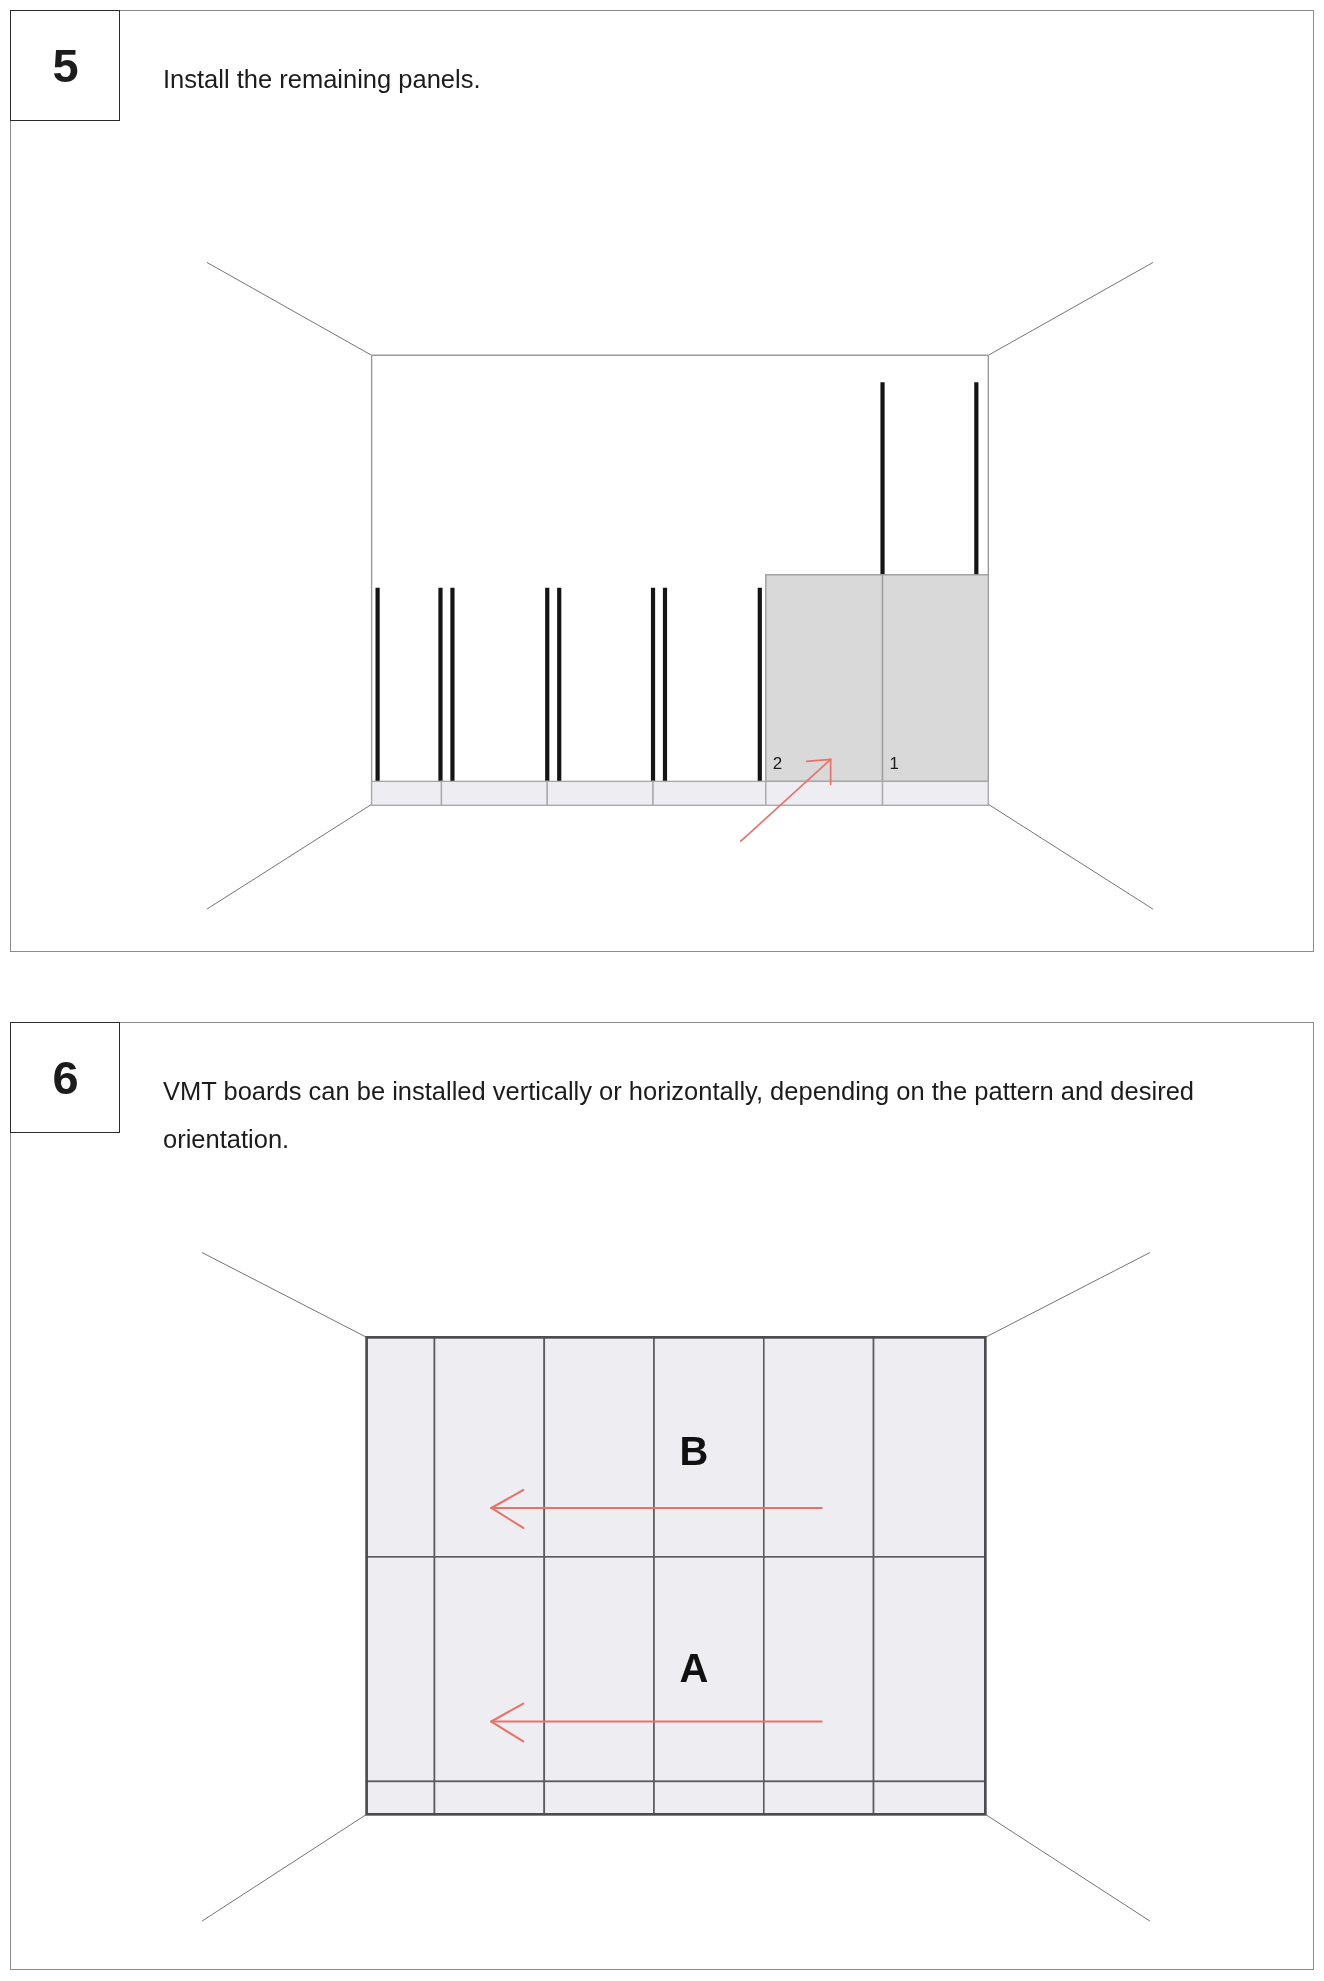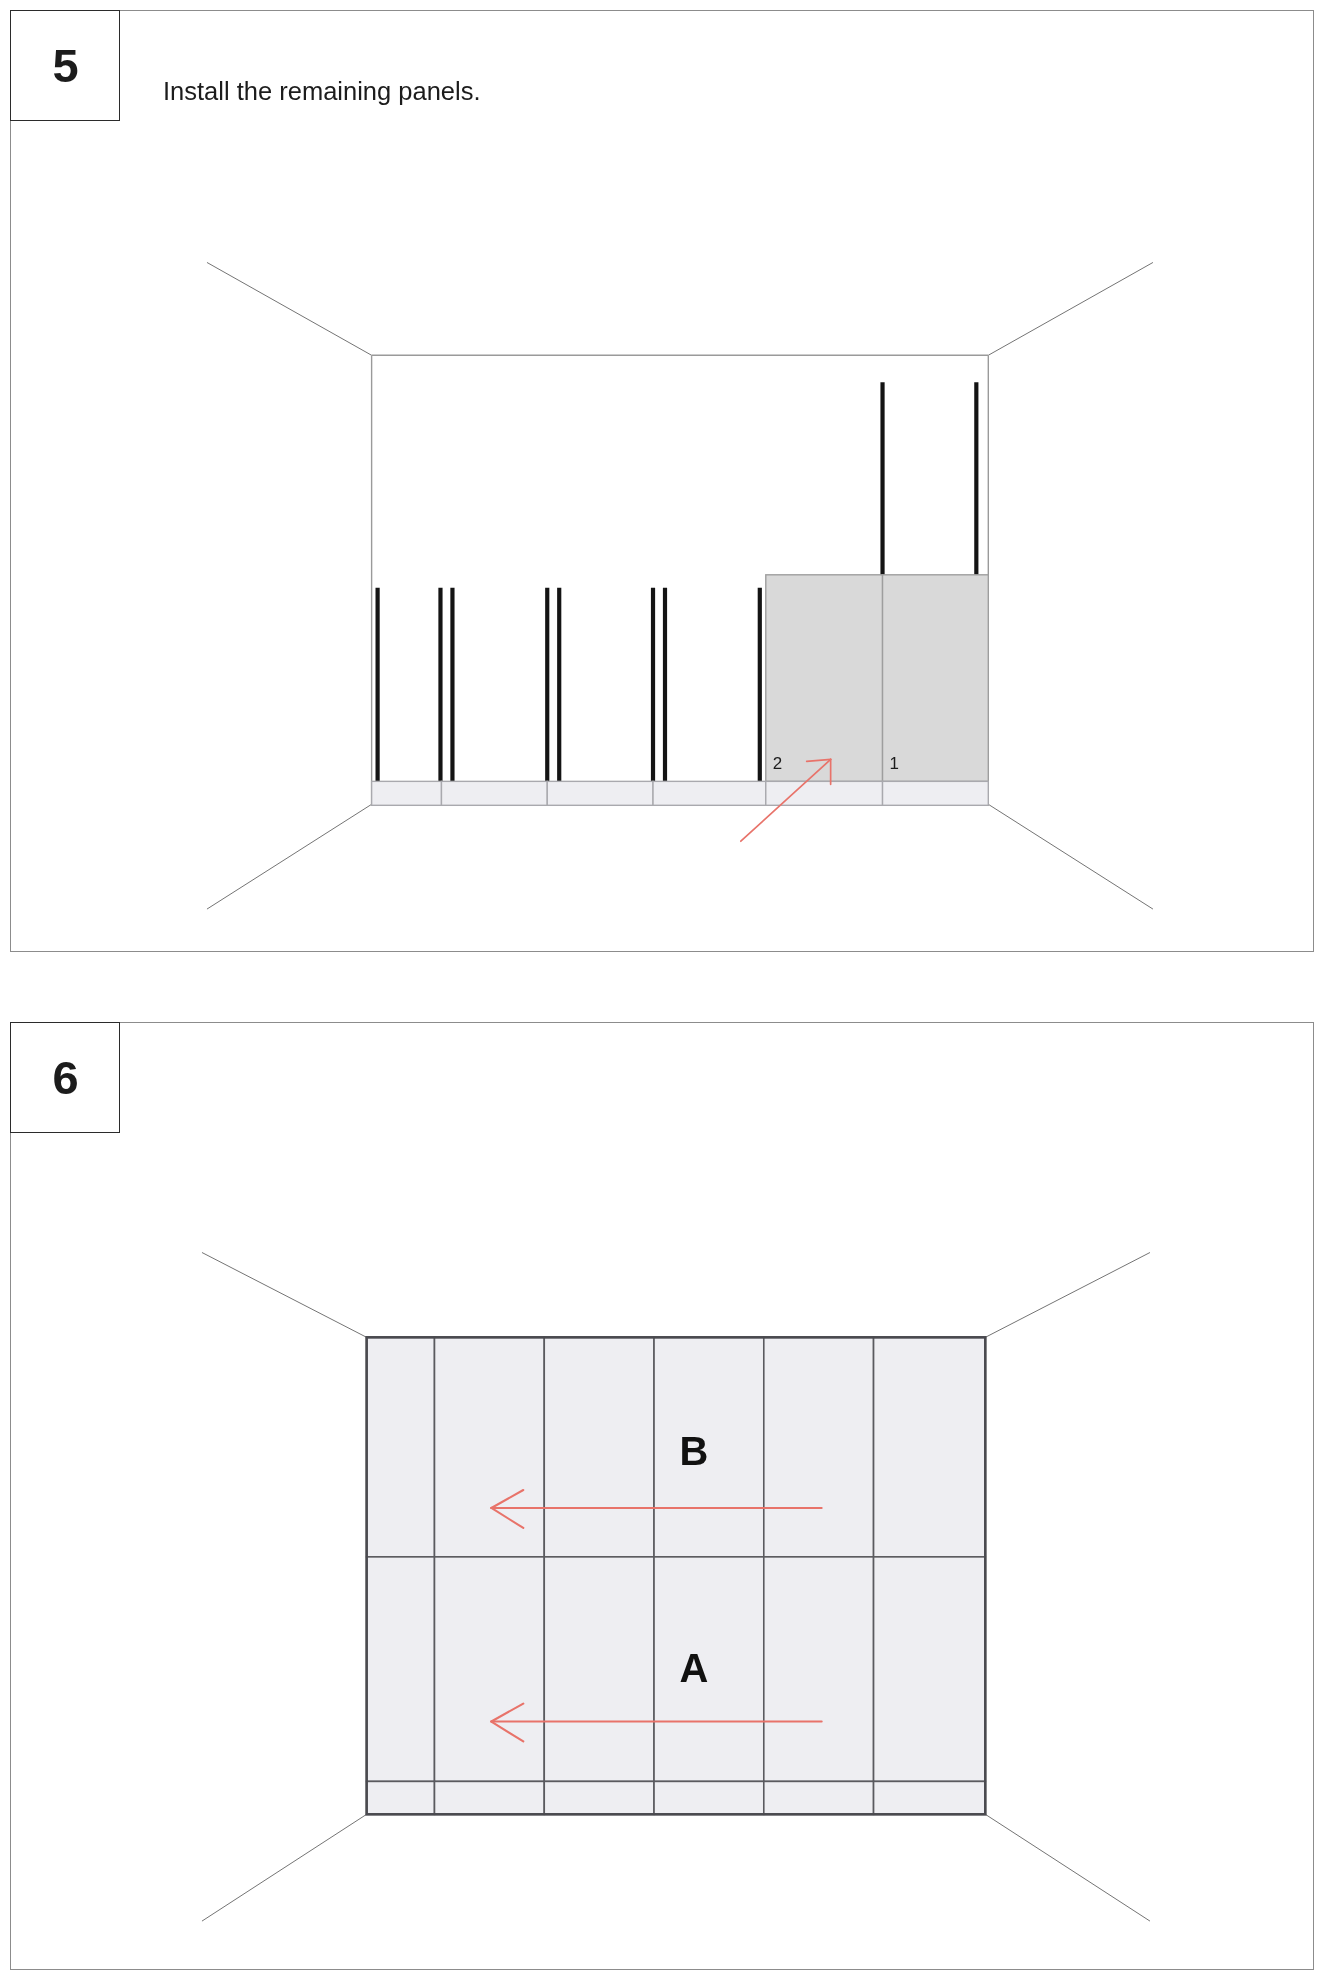--- a/index.html
+++ b/index.html
@@ -46,21 +46,21 @@
     font-size: 47px;
     font-weight: 700;
     color: #1c1c1c;
     line-height: 1;
     letter-spacing: -1px;
   }
 
   .step-text {
     position: absolute;
     left: 152px;
-    top: 56px;
+    top: 44px;
     width: 1050px;
     font-size: 25.5px;
     line-height: 48px;
     color: #1c1c1c;
     font-weight: 400;
   }
 
   .diagram {
     position: absolute;
     left: 0;
@@ -150,20 +150,21 @@
       </g>
     </svg>
   </section>
 
   <section class="step-card" id="card-step-6">
 
     <div class="step-number-box">
       <span class="step-number">6</span>
     </div>
 
+    <div class="step-text">VMT boards can be installed vertically or horizontally, depending on the pattern and desired orientation.</div>
 
     <svg class="diagram" viewBox="0 0 1304 948">
 
       <g>
         <path class="thin-line" d="M 190,230 L 355,315"></path>
         <path class="thin-line" d="M 1140,230 L 975,315"></path>
         <path class="thin-line" d="M 355,793 L 190,900"></path>
         <path class="thin-line" d="M 975,793 L 1140,900"></path>
       </g>
 

